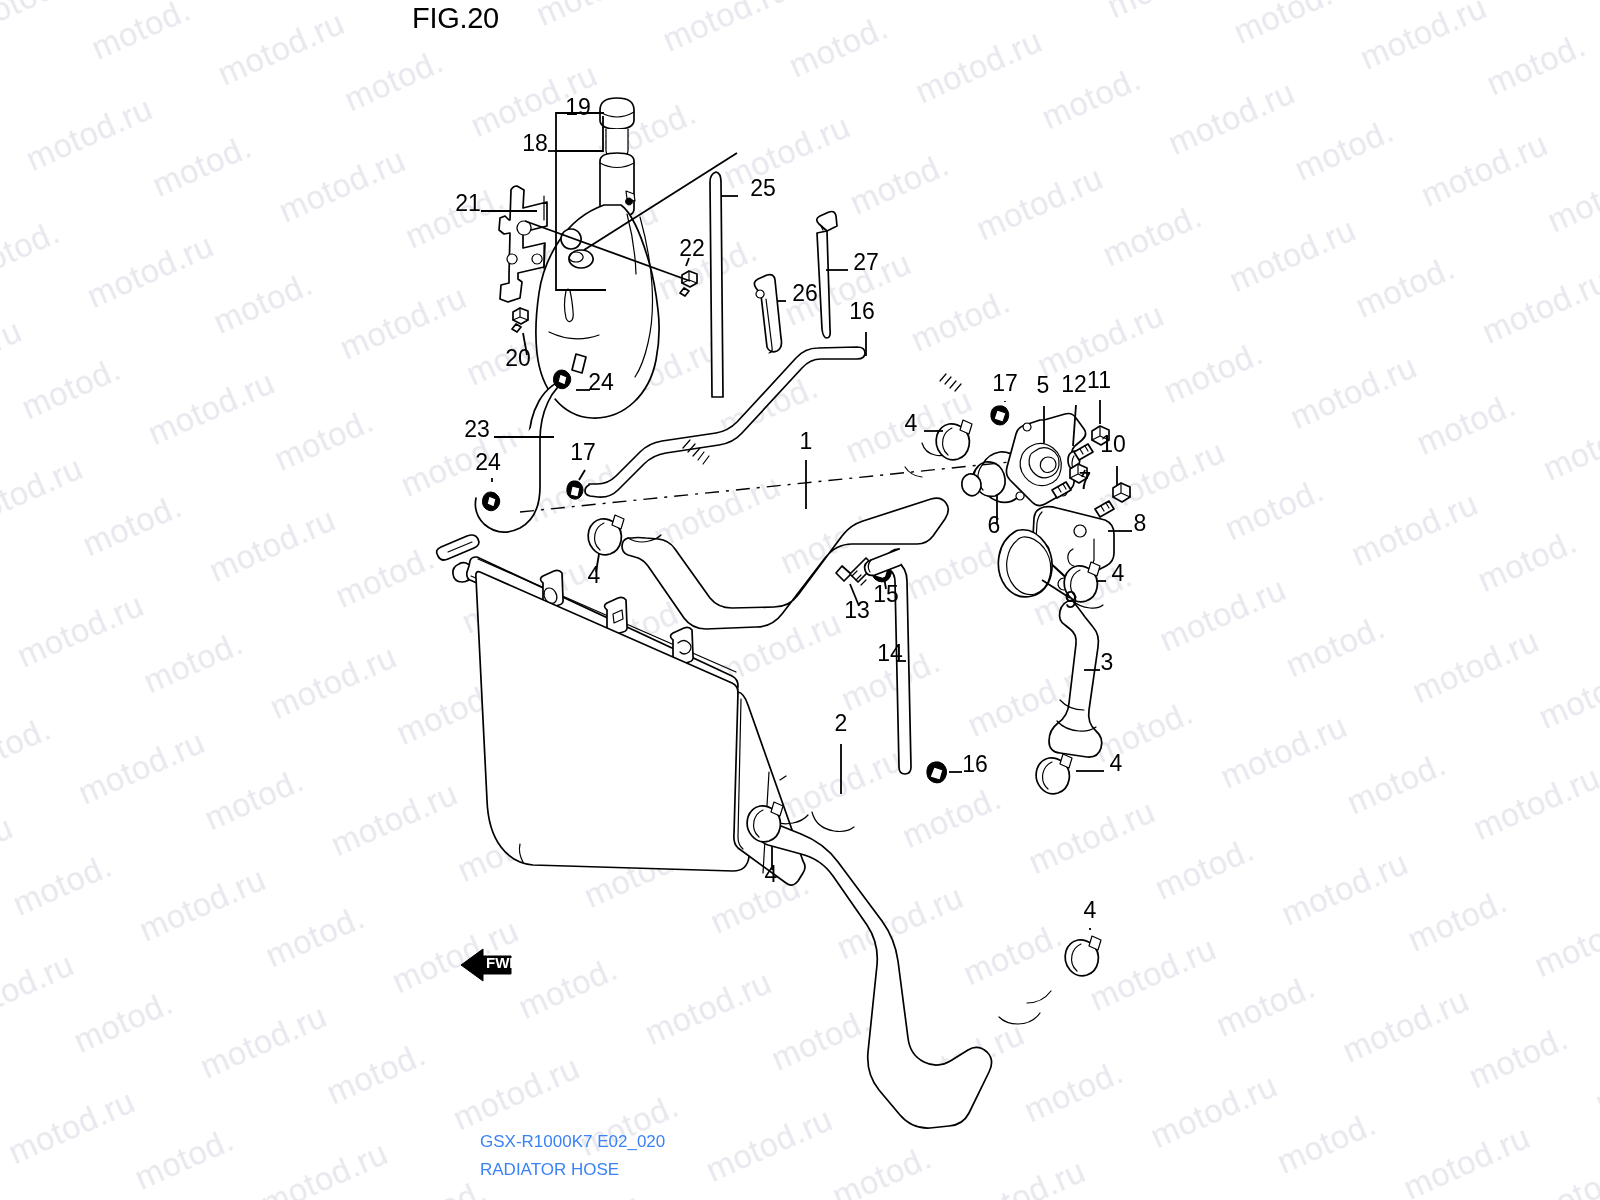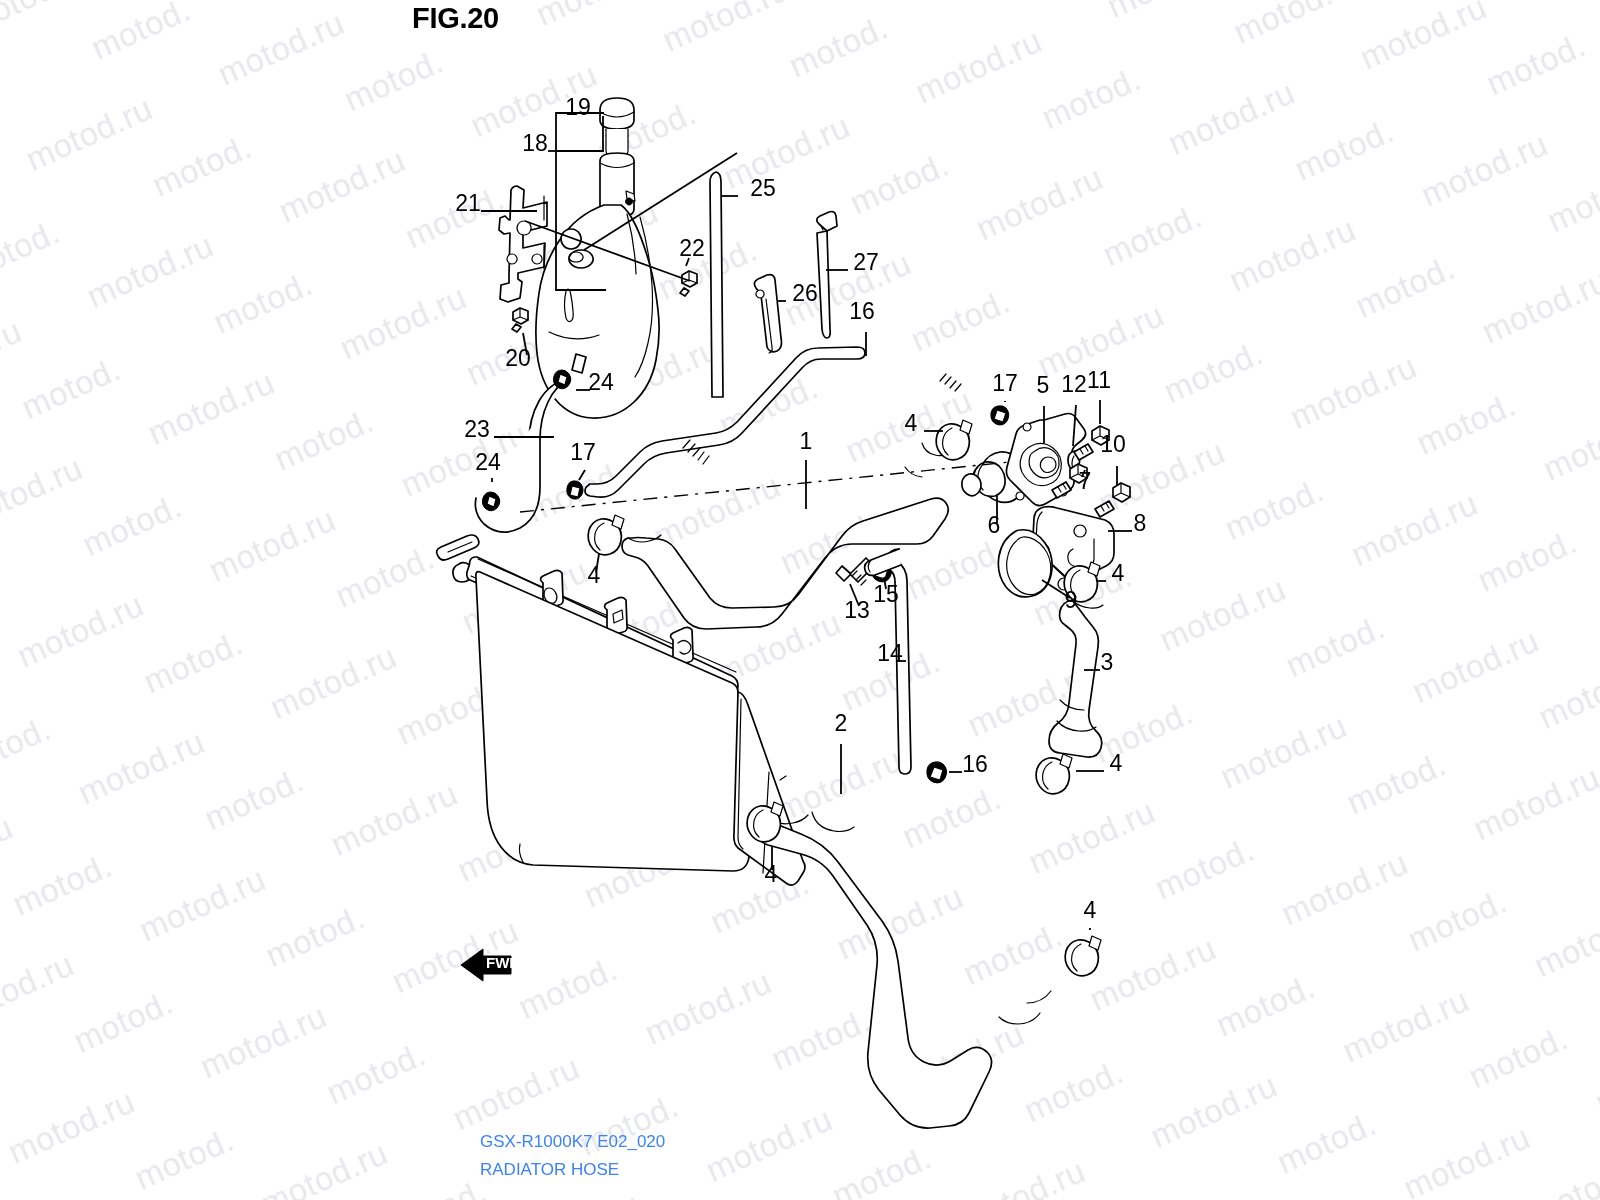--- a/index.html
+++ b/index.html
@@ -55,21 +55,21 @@
     fill: #ffffff;
   }
 
   
   #fig-title {
     position: absolute;
     left: 412px;
     top: 2px;
     z-index: 3;
     font-size: 29px;
-    font-weight: bold;
+    font-weight: normal;
     letter-spacing: -0.3px;
     color: #000;
   }
   #caption {
     position: absolute;
     left: 432px;
     top: 1128px;
     z-index: 3;
     font-size: 17px;
     color: #3b82f6;

